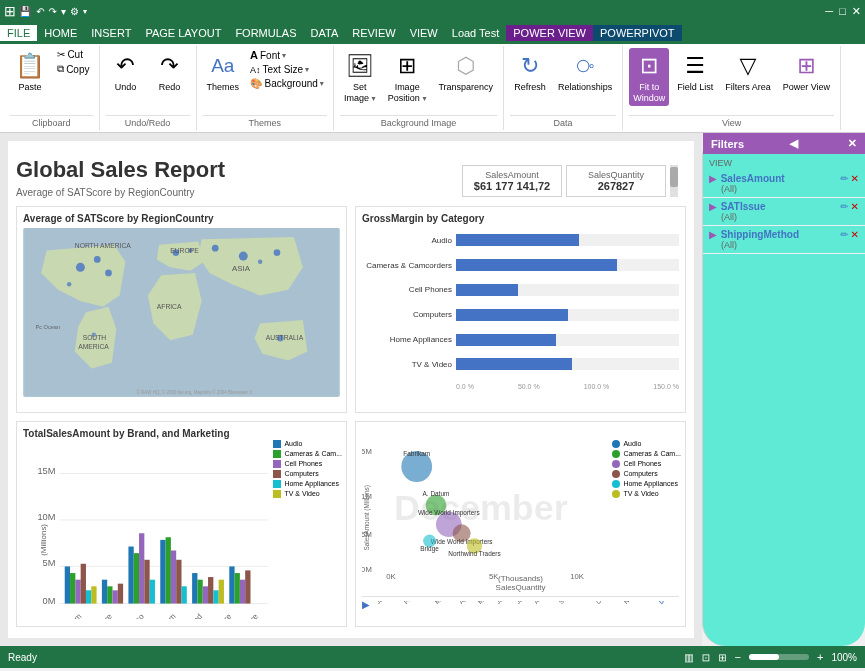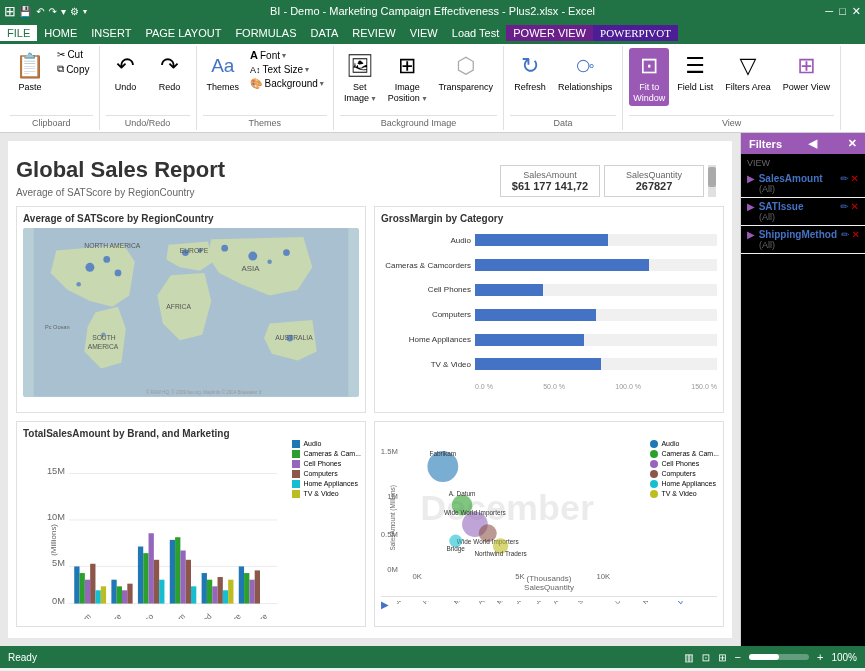--- a/index.html
+++ b/index.html
@@ -34,21 +34,21 @@
     .ribbon-btn-large.active { background: #9B59B6; color: white; border-radius: 3px; }
 
     
     .main-area { display: flex; height: calc(671px - 22px - 22px - 92px - 22px); }
 
     
     .pv-canvas { flex: 1; background: #e8e8e8; padding: 8px; overflow: hidden; }
     .pv-report { background: white; width: 100%; height: 100%; padding: 8px; position: relative; overflow: hidden; }
 
     
-    .filters-panel { width: 125px; background: #000000; border-left: 1px solid #d0d0d0; display: flex; flex-direction: column; }
+    .filters-panel { width: 163px; background: #5eead4; border-left: 1px solid #d0d0d0; display: flex; flex-direction: column; border-radius: 23px; }
     .filters-header { background: #9B59B6; color: white; padding: 4px 8px; font-size: 11px; font-weight: bold; display: flex; justify-content: space-between; align-items: center; }
     .filters-section-label { font-size: 9px; color: #666; padding: 4px 6px 2px; text-transform: uppercase; }
     .filter-item { padding: 3px 6px; border-bottom: 1px solid #f0f0f0; cursor: pointer; }
     .filter-item-header { display: flex; align-items: center; gap: 4px; }
     .filter-item-name { color: #4472C4; font-size: 10px; font-weight: bold; }
     .filter-item-value { font-size: 9px; color: #666; padding-left: 12px; }
     .filter-item-actions { margin-left: auto; display: flex; gap: 2px; }
 
     
     .report-title { font-size: 22px; font-weight: bold; color: #333; margin-bottom: 4px; margin-top: 8px; }
@@ -94,40 +94,39 @@
 <div class="title-bar">
   <div class="title-bar-icons">
     <span style="color:white;font-size:14px;">⊞</span>
     <span style="color:white;font-size:10px;">💾</span>
     <span style="color:white;font-size:10px;">↶</span>
     <span style="color:white;font-size:10px;">↷</span>
     <span style="color:white;font-size:10px;">▾</span>
     <span style="color:white;font-size:10px;">⚙</span>
     <span style="color:white;font-size:8px;">▾</span>
   </div>
-  <span>BI - Demo - Marketing Campaign Effectiveness - Plus2.xlsx - Excel</span>
   <div style="position:absolute;right:4px;display:flex;gap:6px;">
     <span style="color:white;cursor:pointer;">─</span>
     <span style="color:white;cursor:pointer;">□</span>
     <span style="color:white;cursor:pointer;">✕</span>
   </div>
 </div>
 
 <div class="menu-bar">
   <span class="menu-bar-item active">FILE</span>
   <span class="menu-bar-item">HOME</span>
   <span class="menu-bar-item">INSERT</span>
   <span class="menu-bar-item">PAGE LAYOUT</span>
   <span class="menu-bar-item">FORMULAS</span>
   <span class="menu-bar-item">DATA</span>
   <span class="menu-bar-item">REVIEW</span>
   <span class="menu-bar-item">VIEW</span>
   <span class="menu-bar-item">Load Test</span>
   <span class="menu-bar-item" style="background:#6a1f8a;">POWER VIEW</span>
-  <span class="menu-bar-item" style="background:#4c1d95;font-family:Liberation Serif, serif;">POWERPIVOT</span>
+  <span class="menu-bar-item" style="background:#0c4a6e;">POWERPIVOT</span>
 </div>
 
 <div class="ribbon">
   <div class="ribbon-content">
 
     <div class="ribbon-group">
       <div class="ribbon-group-content">
         <div class="ribbon-btn-large">
           <div class="icon" style="font-size:24px;">📋</div>
           <div class="label">Paste</div>

